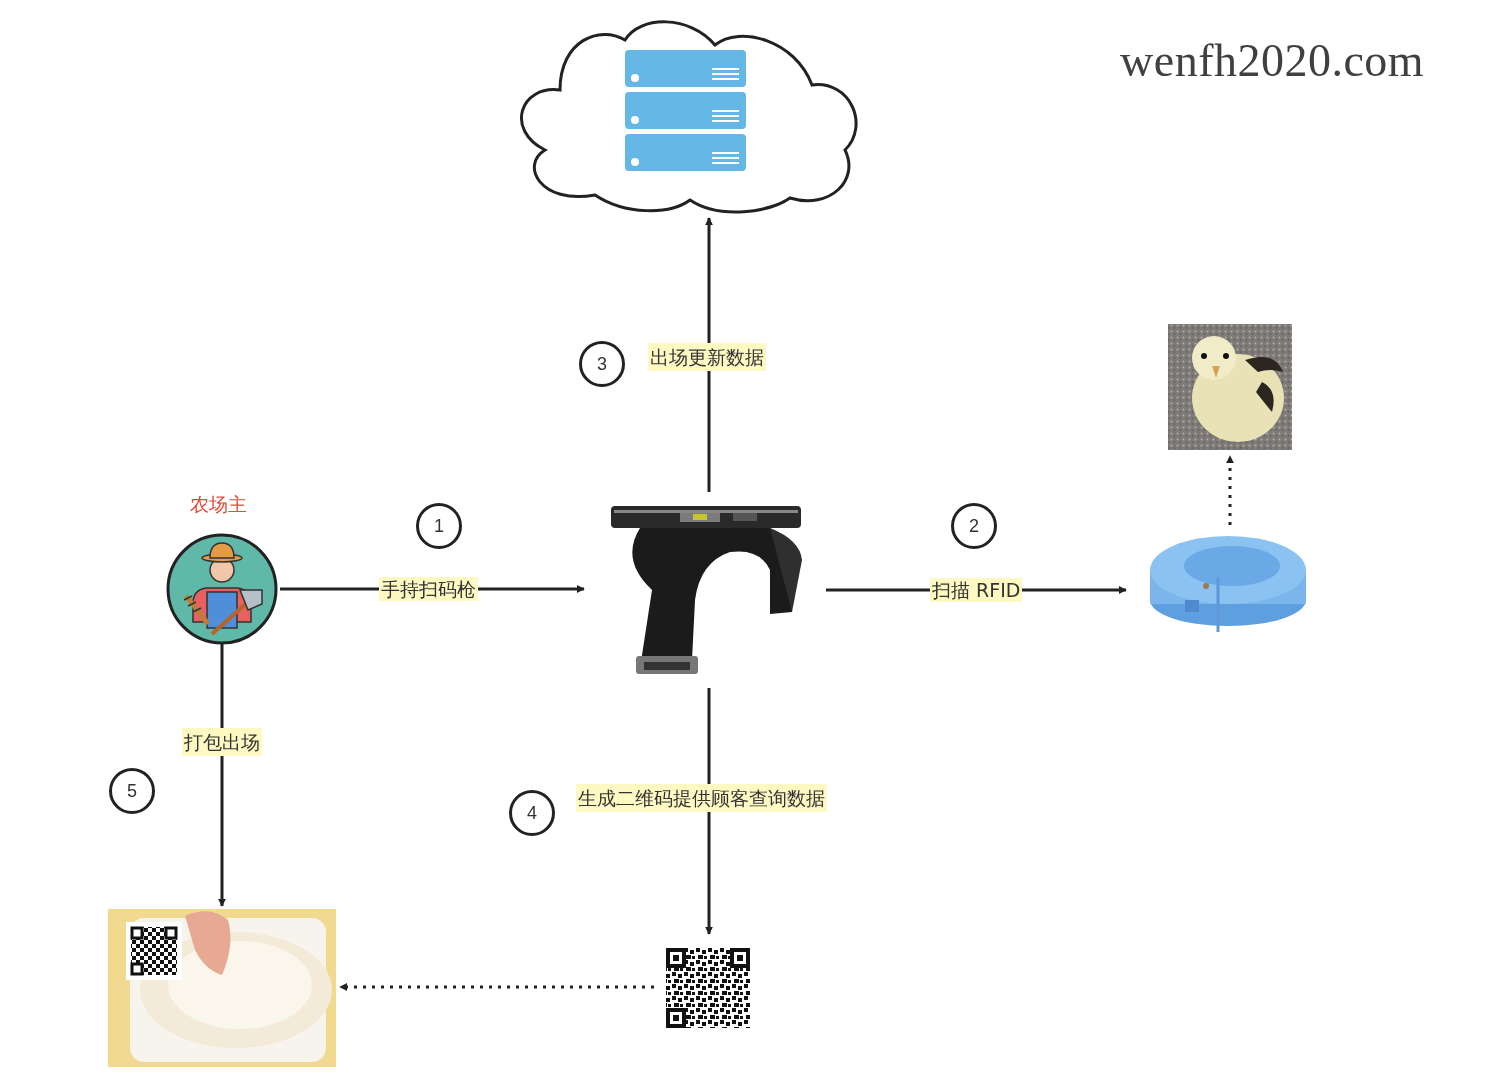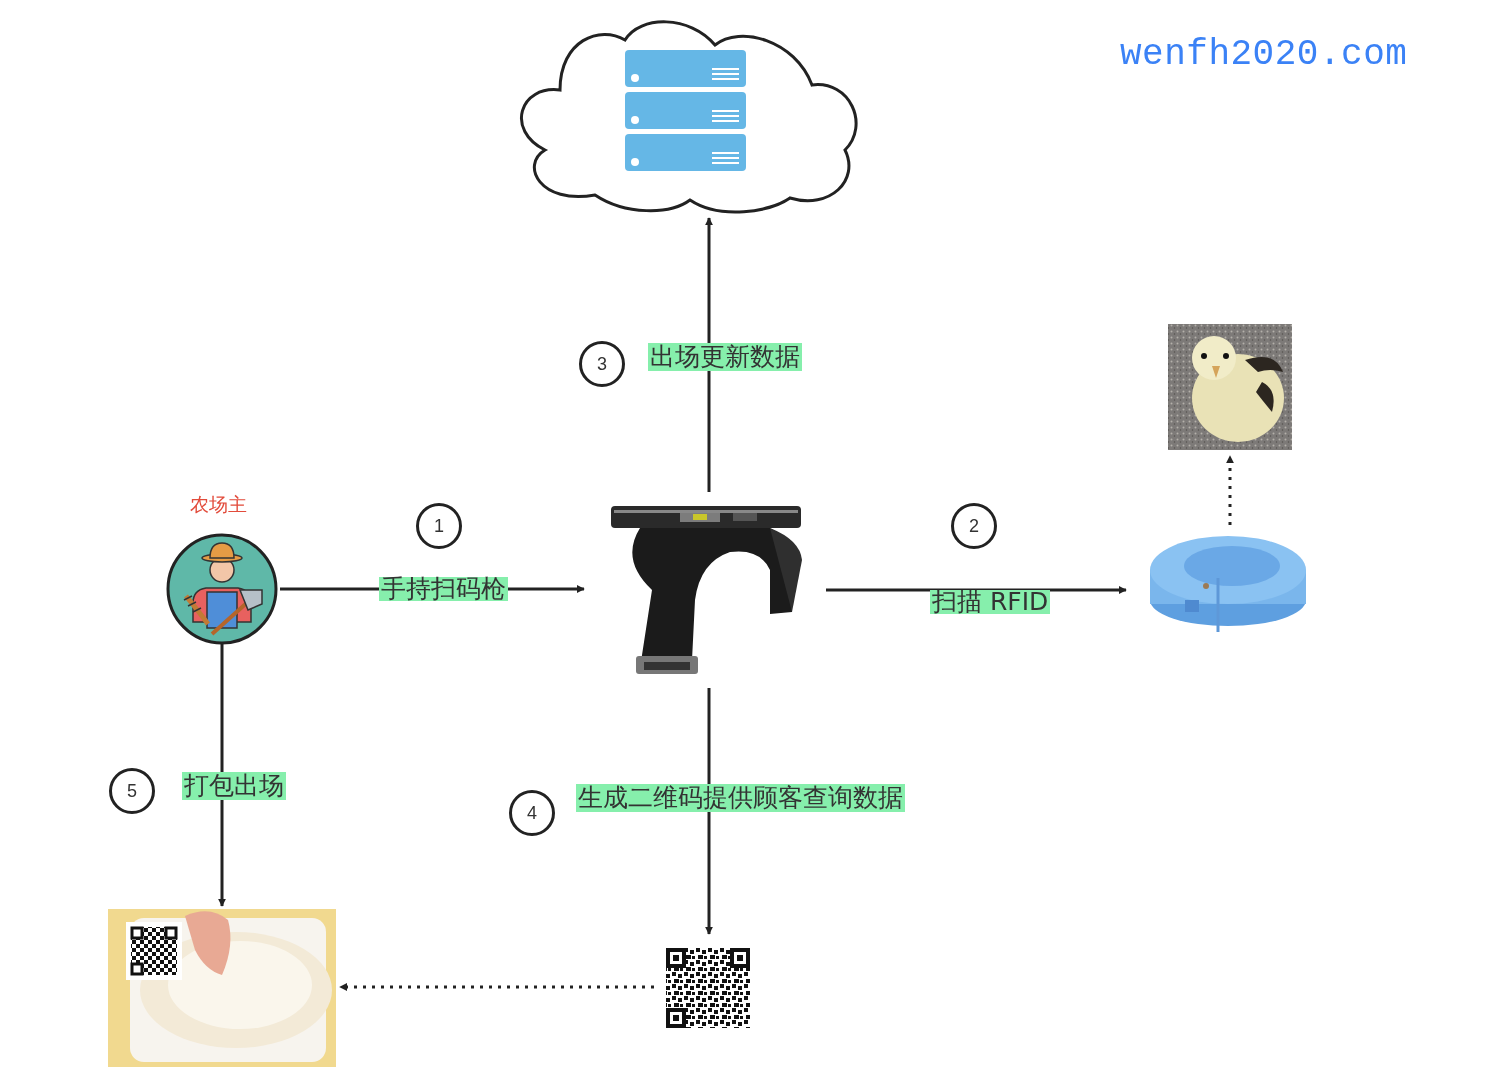--- a/index.html
+++ b/index.html
@@ -1,22 +1,22 @@
 <!DOCTYPE html>
 <html><head>
 <meta charset="utf-8">
 <style>
   html, body { margin: 0; padding: 0; background: #ffffff; }
   body { width: 1492px; height: 1082px; position: relative; overflow: hidden;
          font-family: "DejaVu Sans", "Liberation Sans", sans-serif; }
   #canvas { position: absolute; left: 0; top: 0; }
-  .lbl { position: absolute; font-size: 25px; color: #333333; white-space: nowrap;
-         background: #86efac; line-height: 24px; }
-  .watermark { position: absolute; left: 1120px; top: 34px; font-size: 36px;
-               color: #3b82f6; font-family: Liberation Mono, monospace; letter-spacing: 0.5px; }
+  .lbl { position: absolute; font-size: 19px; color: #333333; white-space: nowrap;
+         background: #fef9c3; line-height: 24px; }
+  .watermark { position: absolute; left: 1120px; top: 34px; font-size: 46px;
+               color: #404040; font-family: Liberation Serif, serif; letter-spacing: 0.5px; }
   .role { position: absolute; left: 190px; top: 492px; font-size: 19px; color: #e24b3b;
           font-weight: normal; }
   .step { position: absolute; width: 46px; height: 46px; border: 3px solid #222;
           border-radius: 50%; background: #fff; box-sizing: border-box;
           display: flex; align-items: center; justify-content: center;
           font-size: 18px; color: #333; font-family: "Liberation Sans", sans-serif; }
 </style>
 </head>
 <body>
 
@@ -158,16 +158,16 @@
 
 <div class="role">农场主</div>
 
 <div class="step" style="left:416px;top:503px;">1</div>
 <div class="step" style="left:951px;top:503px;">2</div>
 <div class="step" style="left:579px;top:341px;">3</div>
 <div class="step" style="left:509px;top:790px;">4</div>
 <div class="step" style="left:109px;top:768px;">5</div>
 
 <div class="lbl" style="left:379px;top:577px;padding:0 2px;">手持扫码枪</div>
-<div class="lbl" style="left:930px;top:578px;padding:0 2px;margin-top:12px;">扫描 RFID</div>
+<div class="lbl" style="left:930px;top:578px;padding:0 2px;">扫描 RFID</div>
 <div class="lbl" style="left:648px;top:343px;padding:2px 2px;">出场更新数据</div>
 <div class="lbl" style="left:576px;top:784px;padding:2px 2px;">生成二维码提供顾客查询数据</div>
-<div class="lbl" style="left:182px;top:772px;padding:2px 2px;">打包出场</div>
+<div class="lbl" style="left:182px;top:728px;padding:2px 2px;">打包出场</div>
 
 </body></html>

